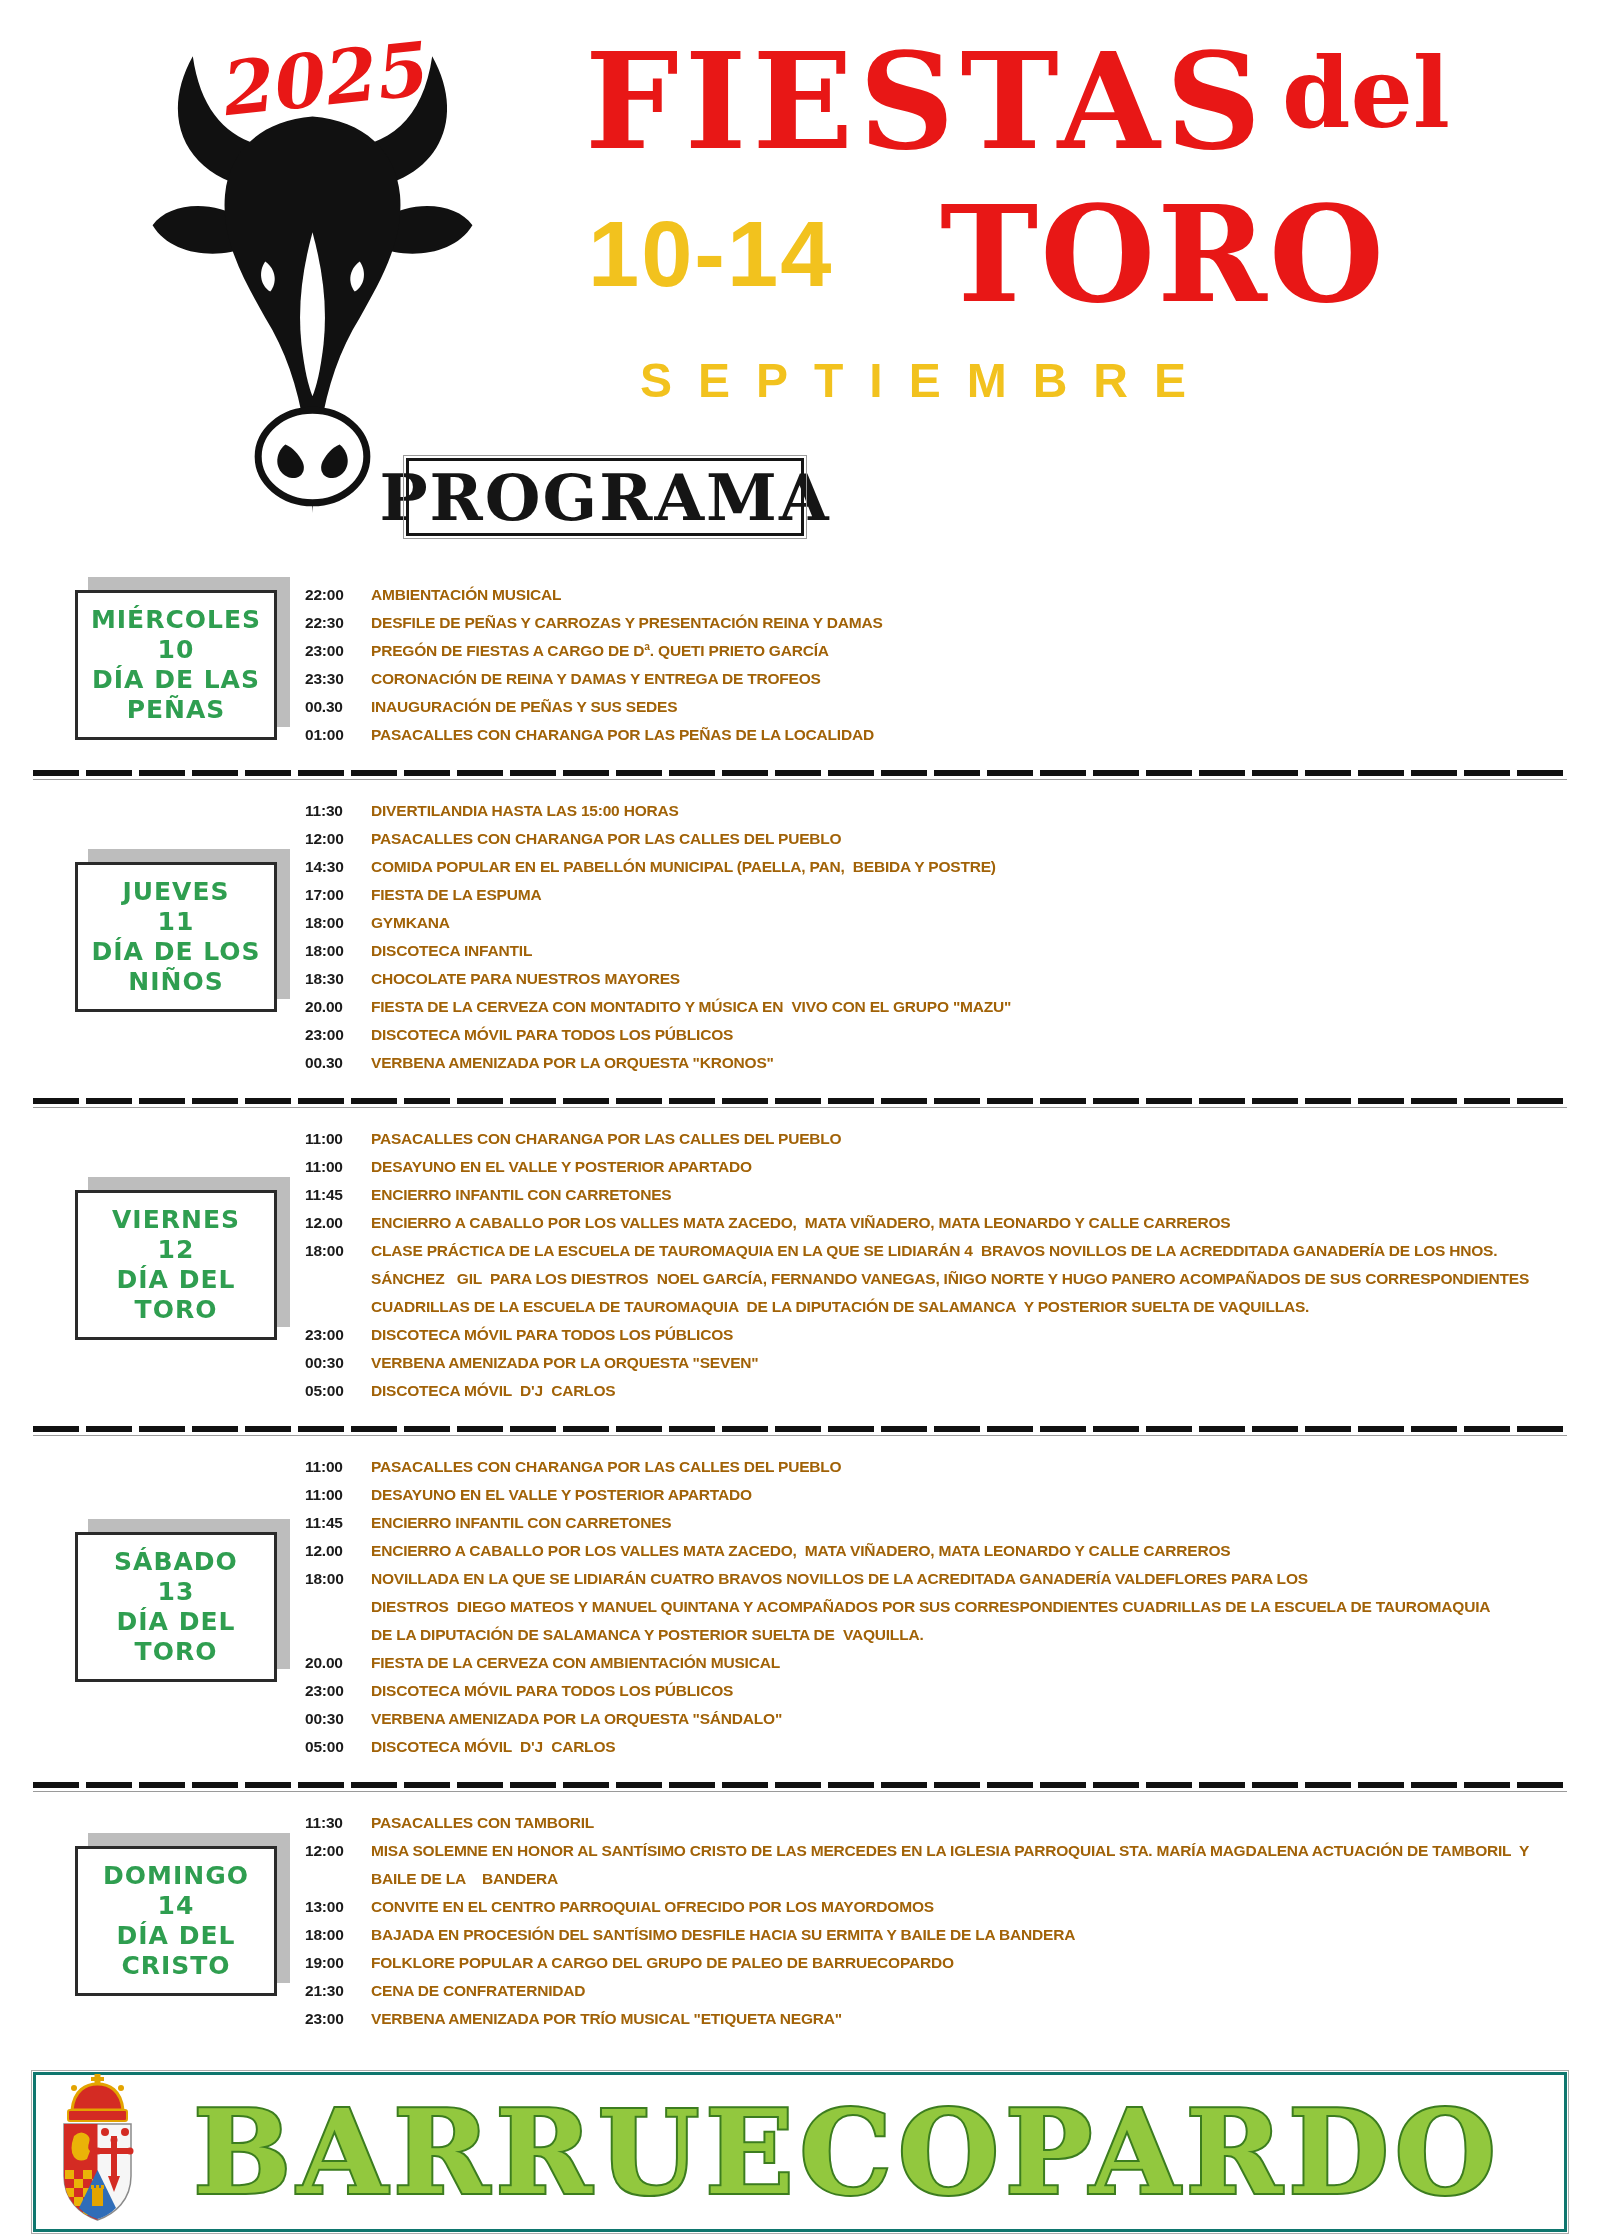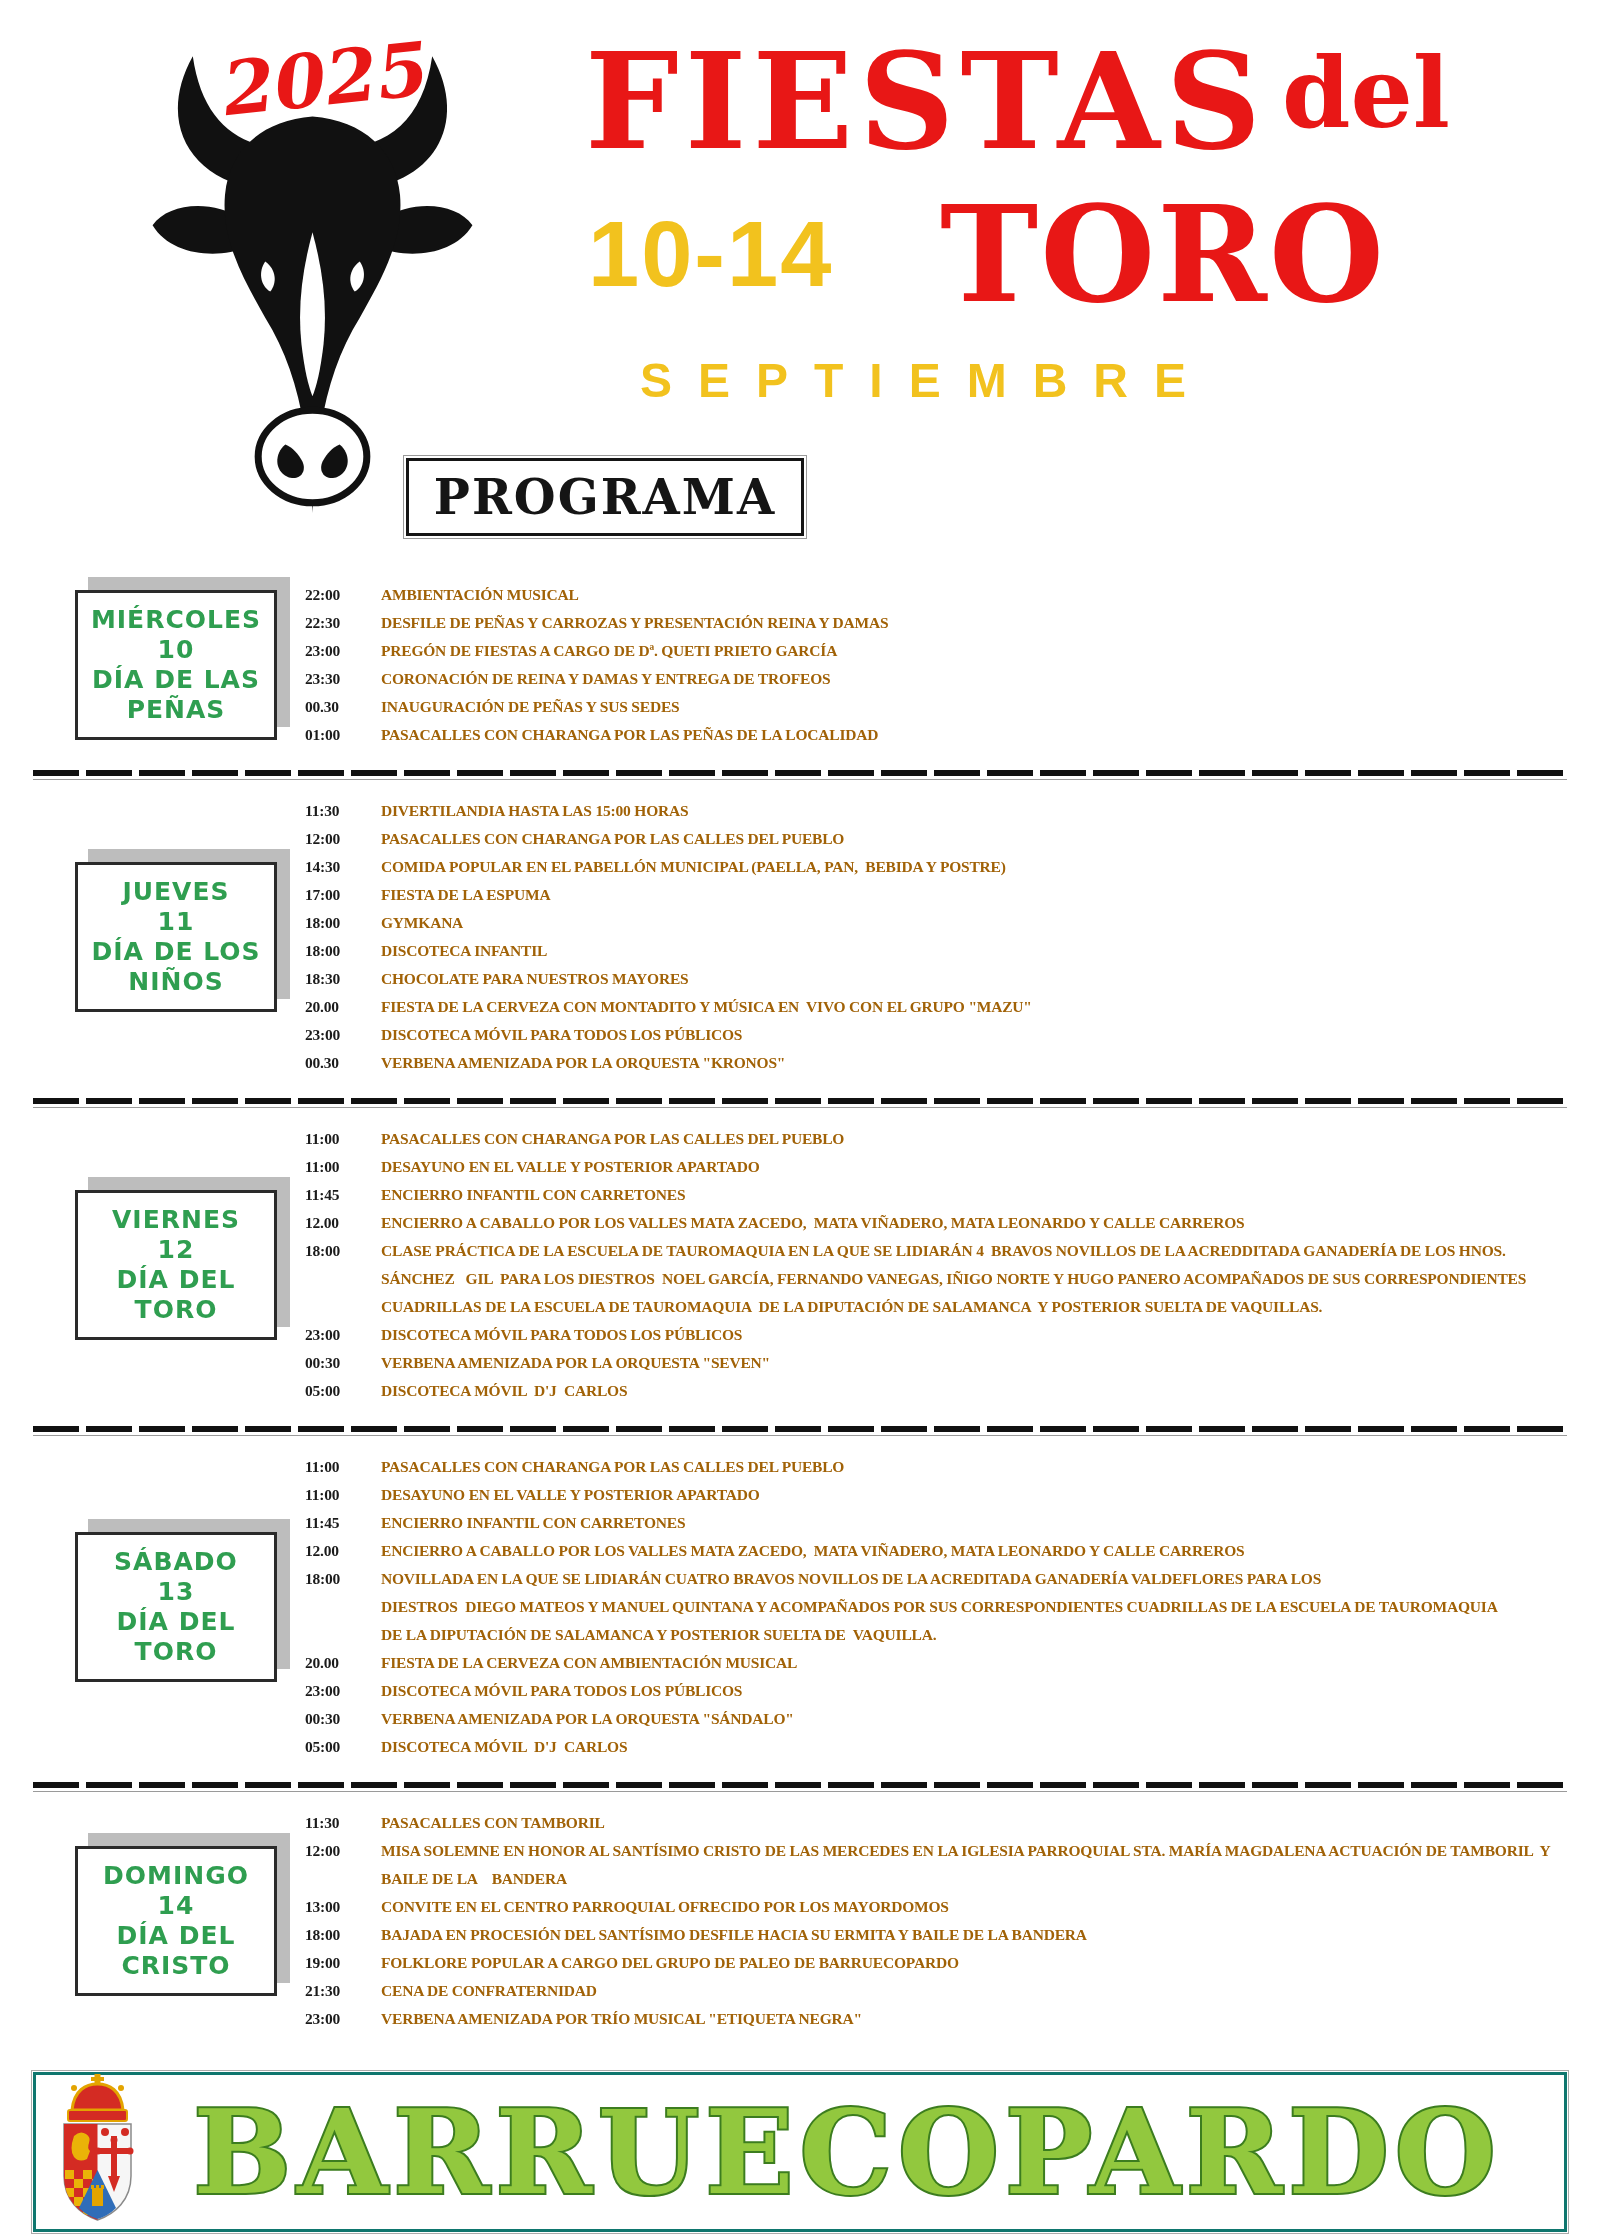--- a/index.html
+++ b/index.html
@@ -16,32 +16,32 @@
   .display{font-family:"DejaVu Serif",serif;font-weight:bold;color:#e81716;line-height:1;position:absolute;}
   .fiestas{left:585px;top:36px;font-size:132px;letter-spacing:6px;}
   .del{left:1282px;top:44px;font-size:98px;letter-spacing:0;}
   .toro{left:940px;top:189px;font-size:132px;letter-spacing:2px;}
   .gold{position:absolute;font-family:"Liberation Sans",sans-serif;font-weight:bold;color:#f2c21e;line-height:1;}
   .dates{left:588px;top:208px;font-size:92px;letter-spacing:2px;}
   .septiembre{left:618px;top:357px;font-size:48px;letter-spacing:26px;margin-left:22px;}
   .programa-box{position:absolute;left:406px;top:458px;width:398px;height:78px;
         box-sizing:border-box;border:3px solid #151515;outline:1px solid #9a9a9a;outline-offset:2px;
         background:#fff;display:flex;align-items:center;justify-content:center;}
-  .programa-box span{font-family:"DejaVu Serif",serif;font-weight:bold;font-size:48px;
+  .programa-box span{font-family:"DejaVu Serif",serif;font-weight:bold;font-size:64px;
         color:#151515;letter-spacing:2px;}
 
   
   main{position:absolute;top:560px;left:0;width:1600px;}
   .day-section{display:flex;padding:21px 30px 21px 0;box-sizing:border-box;}
   .label-col{flex:0 0 305px;display:flex;align-items:center;}
   .day-box{margin-left:75px;width:202px;box-sizing:border-box;border:3px solid #2a2a2a;
         background:#fff;box-shadow:13px -13px 0 0 #bdbdbd;padding:12px 4px;text-align:center;
         color:#2f9e50;font-weight:bold;font-family:"DejaVu Sans",sans-serif;}
   .day-line{font-size:25px;line-height:30px;letter-spacing:1px;}
-  .events{flex:1;display:grid;grid-template-columns:56px 1fr;column-gap:20px;align-content:center;font-family:Liberation Serif, serif;}
+  .events{flex:1;display:grid;grid-template-columns:56px 1fr;column-gap:10px;align-content:center;}
   .event-time{font-size:15.5px;font-weight:bold;line-height:28px;letter-spacing:-0.2px;color:#1b1b1b;}
   .event-line{font-size:15.5px;font-weight:bold;line-height:28px;letter-spacing:-0.2px;color:#a16207;
         white-space:pre-wrap;}
   .separator{height:6px;margin:0 33px;position:relative;
         background:repeating-linear-gradient(90deg,#111 0 46px,transparent 46px 53px);}
   .separator::after{content:"";position:absolute;left:0;right:0;bottom:-4px;height:1px;background:#9a9a9a;}
 
   
   .footer{position:absolute;left:33px;right:33px;top:2072px;height:160px;box-sizing:border-box;
         border:3px solid #0f766e;outline:1px solid #aaa;outline-offset:1px;background:#fff;

